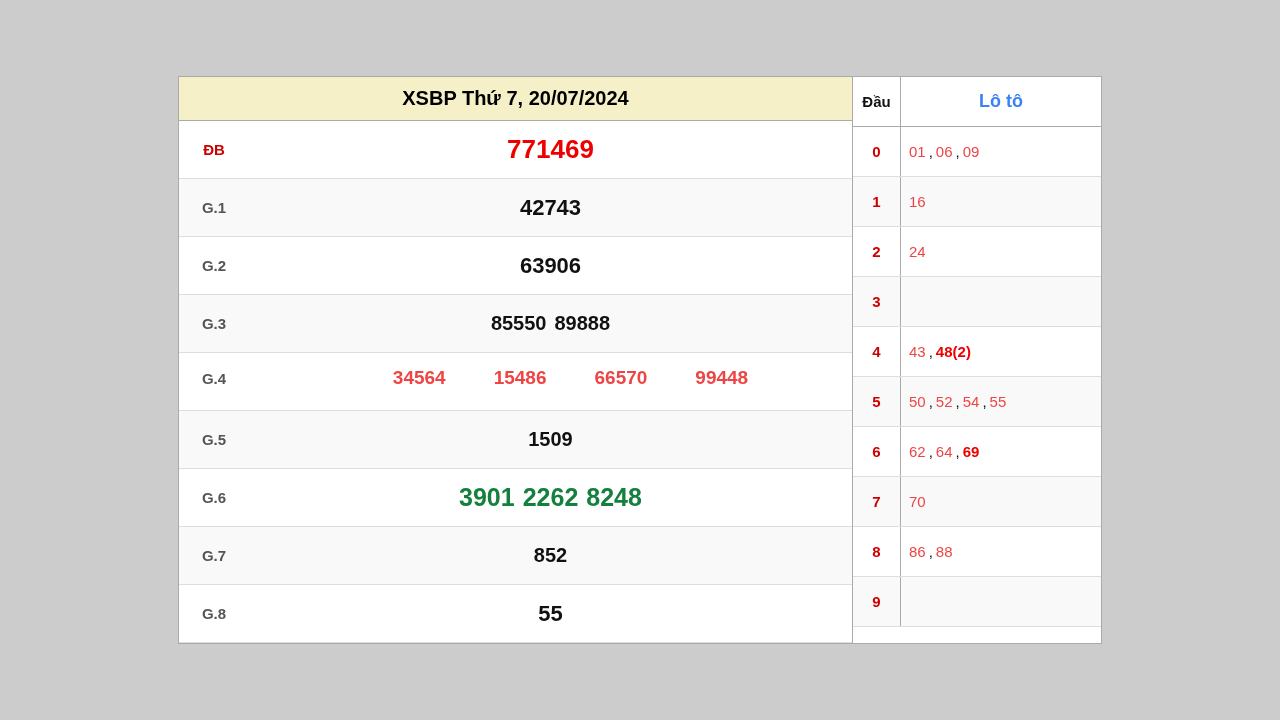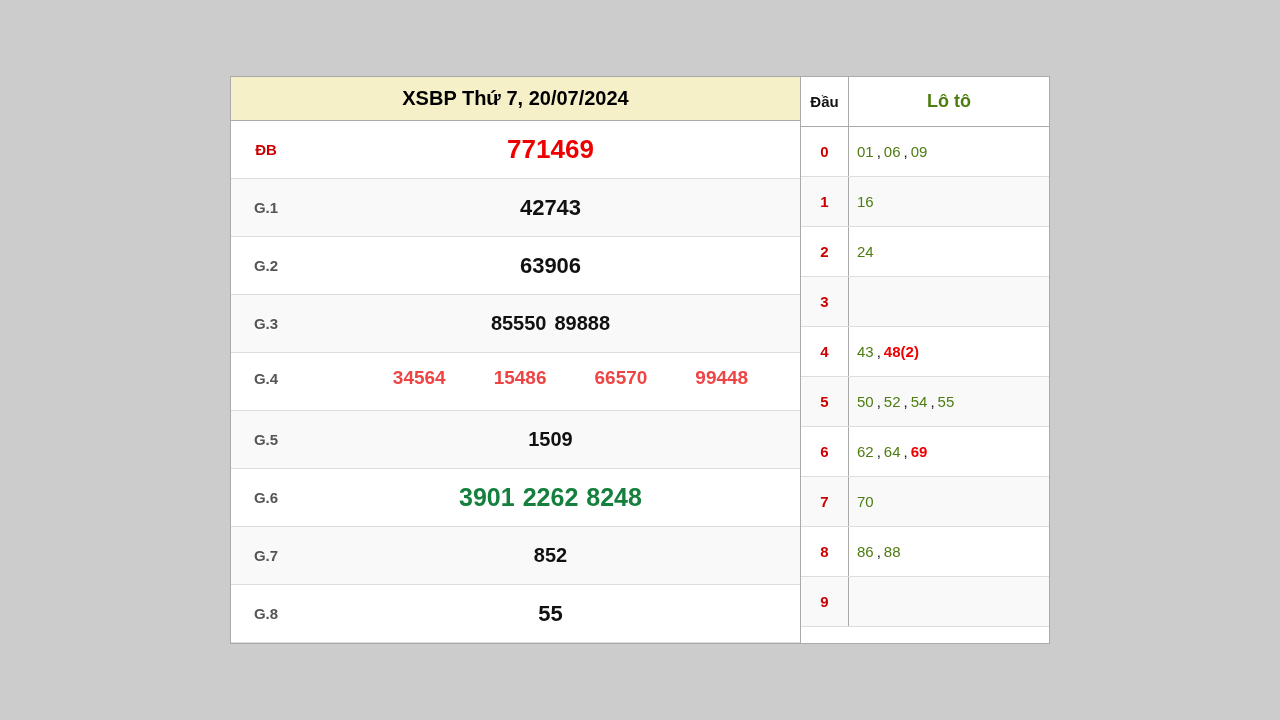--- a/index.html
+++ b/index.html
@@ -6,21 +6,21 @@
     body {
       background: #ccc;
       display: flex;
       justify-content: center;
       align-items: center;
       min-height: 100vh;
       font-family: Arial, sans-serif;
     }
     .main-container {
       display: flex;
-      width: 820px;
+      width: 924px;
       border: 1px solid #aaa;
       background: #fff;
     }
     
     .left-panel {
       flex: 1;
       border-right: 1px solid #aaa;
     }
     .header-row {
       background: #f5f0c8;
@@ -94,21 +94,21 @@
       color: #111;
       border-right: 1px solid #aaa;
       display: flex;
       align-items: center;
       justify-content: center;
     }
     .loto-header-title {
       flex: 1;
       font-size: 18px;
       font-weight: bold;
-      color: #4d7c0f;
+      color: #3b82f6;
       display: flex;
       align-items: center;
       justify-content: center;
     }
     .loto-row {
       display: flex;
       border-bottom: 1px solid #ddd;
       min-height: 50px;
     }
     .loto-row.alt {
@@ -133,21 +133,21 @@
       display: flex;
       align-items: center;
       flex-wrap: wrap;
       gap: 3px;
     }
     .loto-red {
       color: #e00;
       font-weight: bold;
     }
     .loto-black {
-      color: #4d7c0f;
+      color: #ef4444;
     }
   </style>
 </head>
 <body>
 
 <div class="main-container">
 
   <div class="left-panel">
     <div class="header-row">
       <span>XSBP Thứ 7, 20/07/2024</span>

